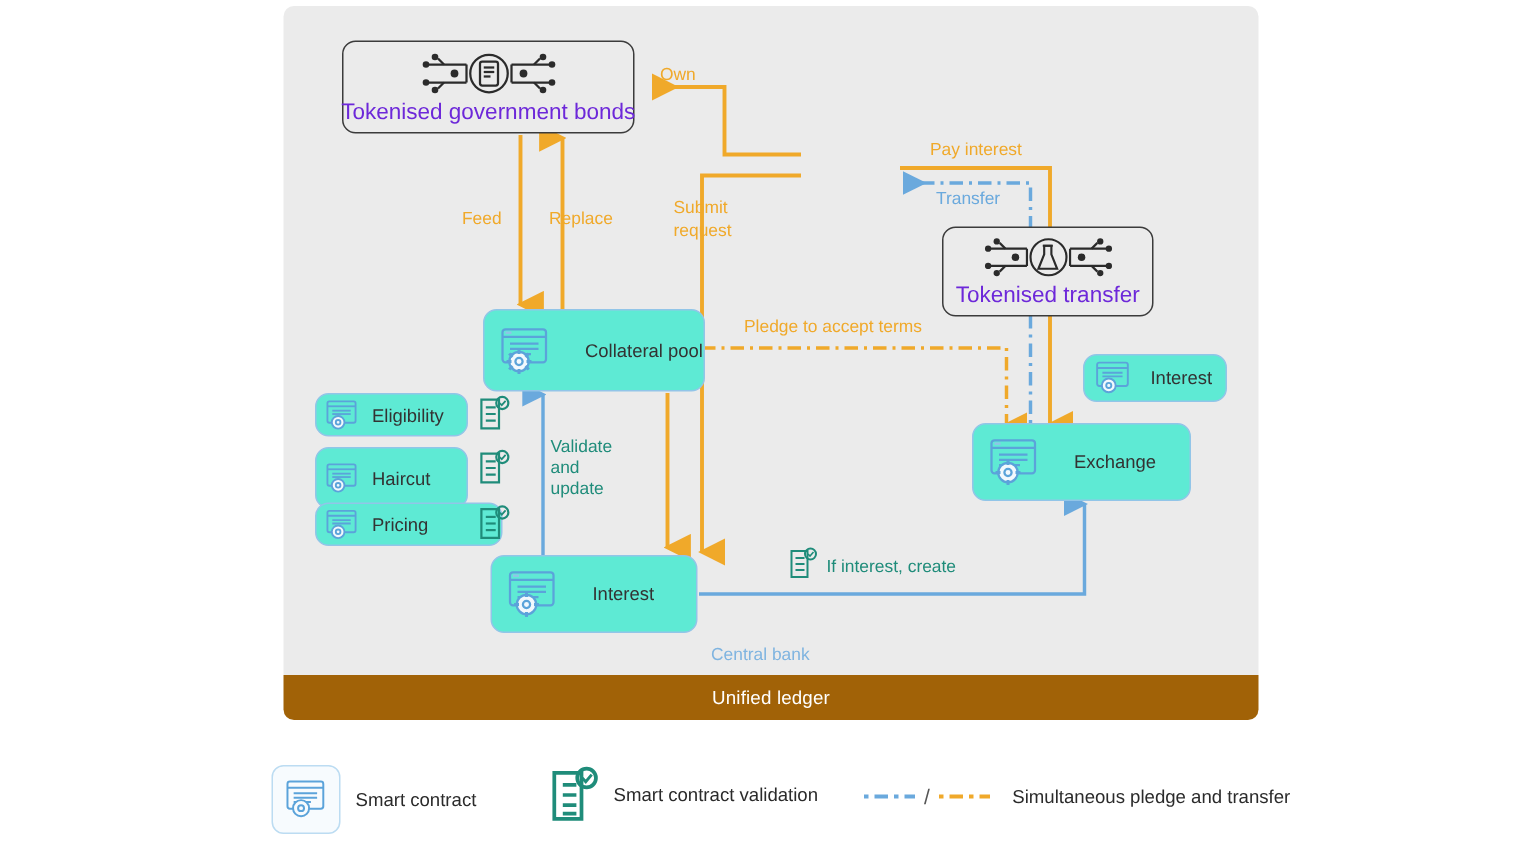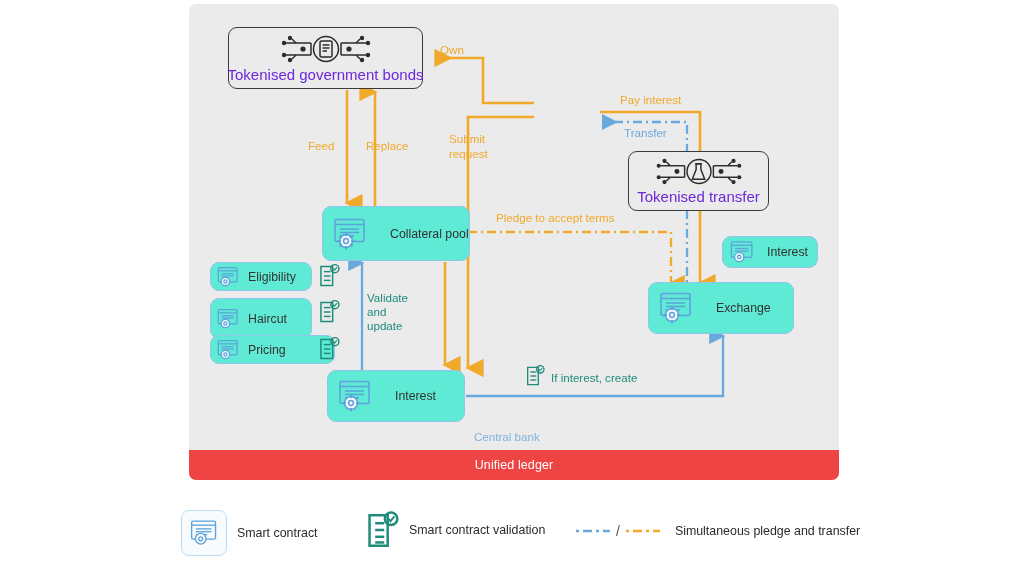--- a/index.html
+++ b/index.html
@@ -25,21 +25,21 @@
     height: 446px;
     background: #ebebeb;
     border-radius: 7px 7px 0 0;
   }
   .ledger-bar {
     position: absolute;
     left: 189px;
     top: 450px;
     width: 650px;
     height: 30px;
-    background: #ef4444;
+    background: #a16207;
     border-radius: 0 0 7px 7px;
     color: #ffffff;
     font-size: 12.5px;
     display: flex;
     align-items: center;
     justify-content: center;
     letter-spacing: .1px;
   }
 
   

